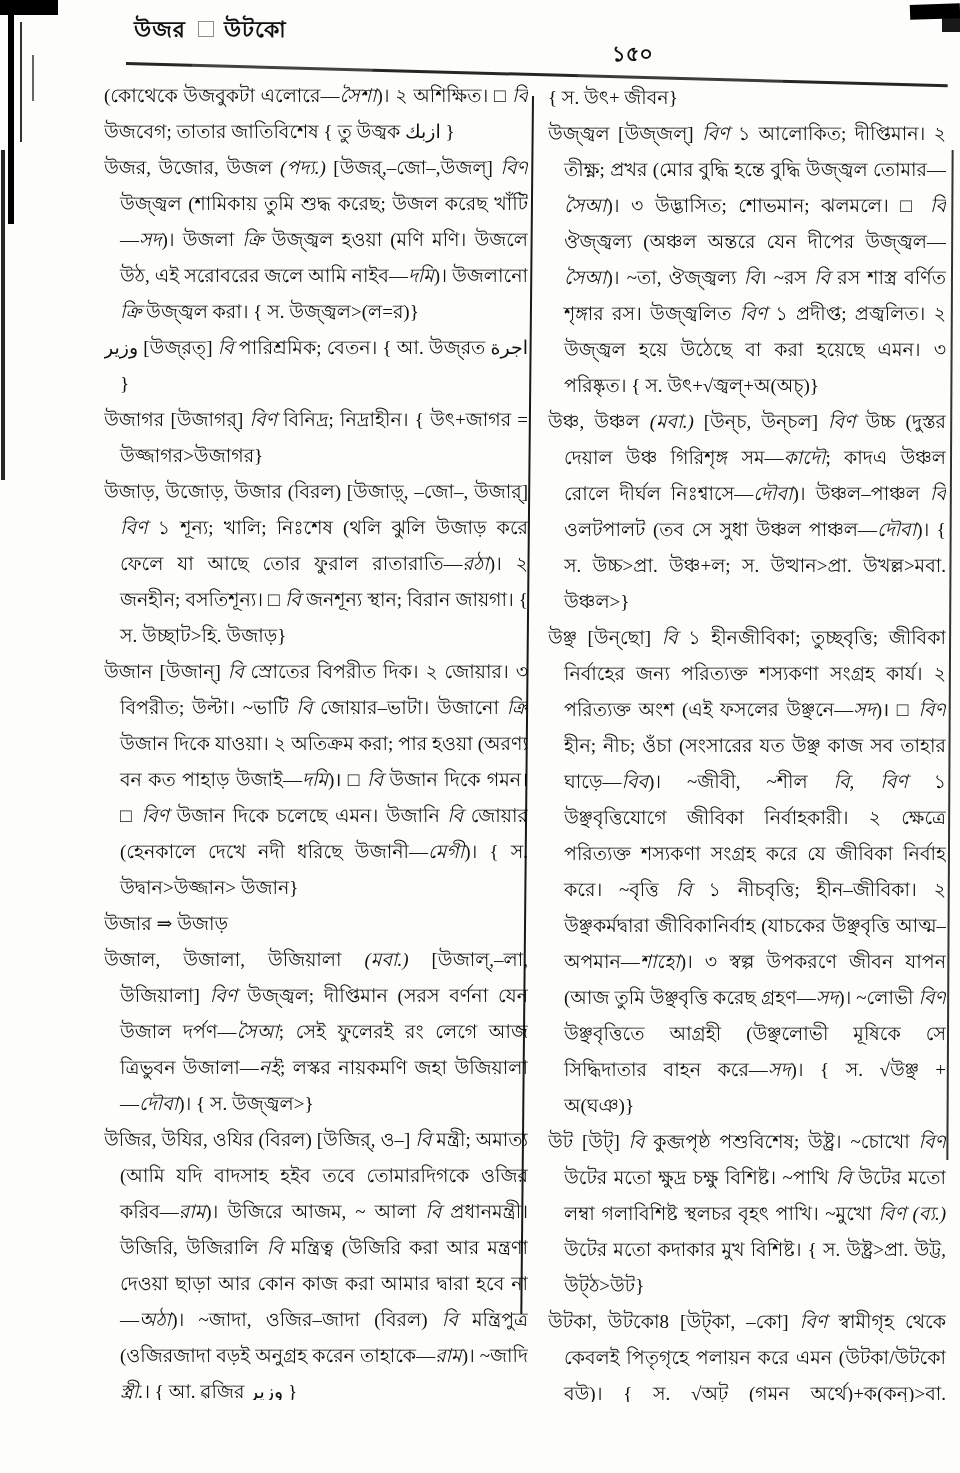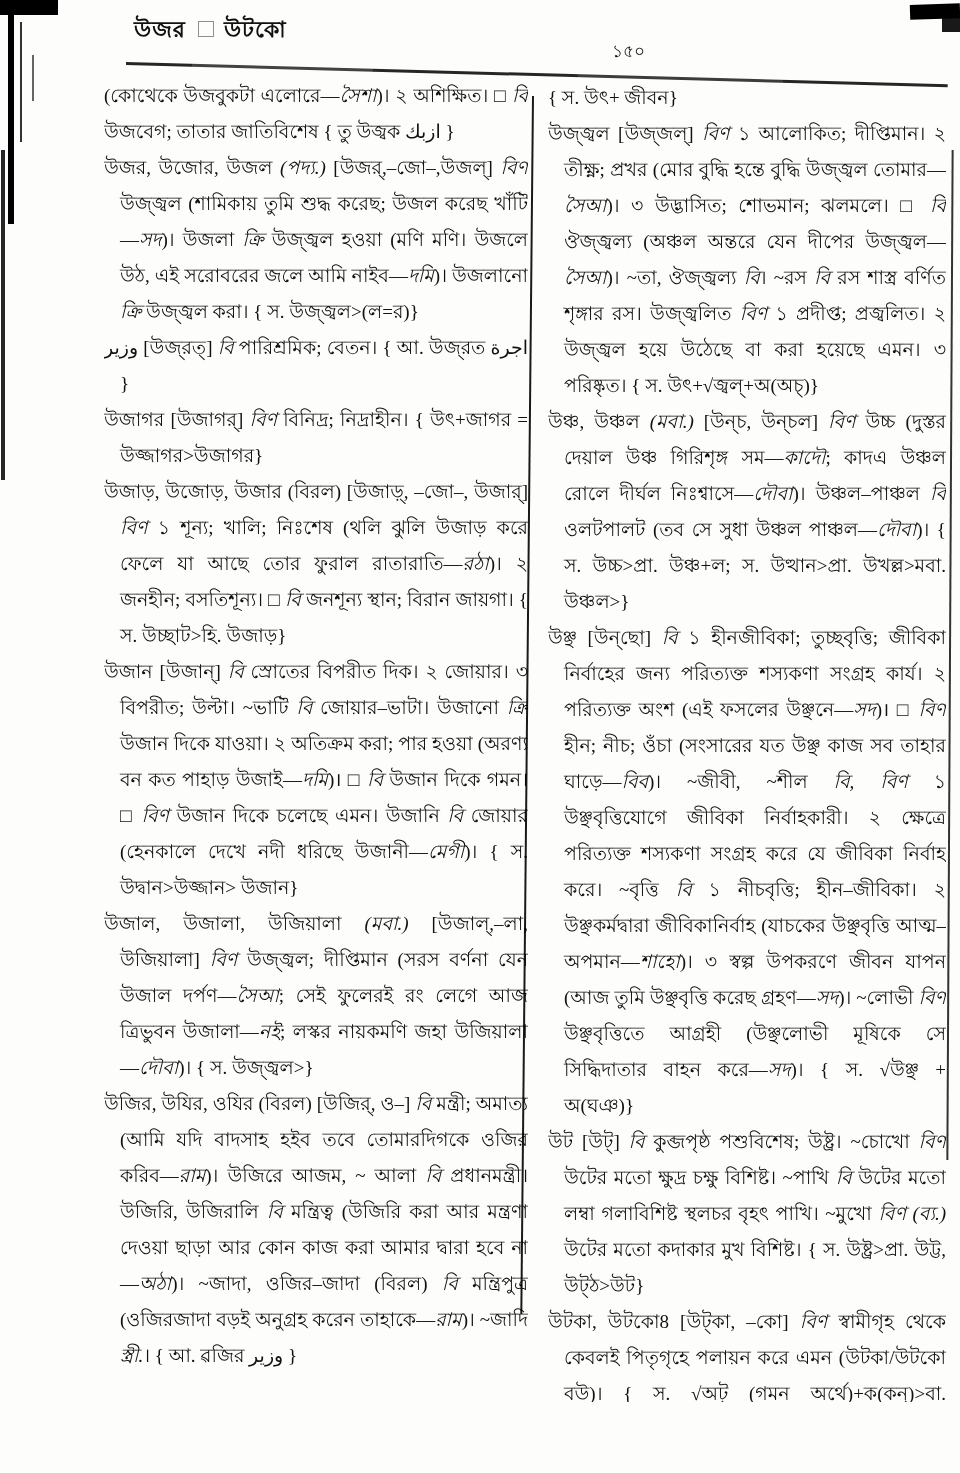--- a/index.html
+++ b/index.html
@@ -5,21 +5,21 @@
   html,body{margin:0;padding:0;}
   body{
     width:960px;height:1473px;position:relative;overflow:hidden;
     background:#fdfdfb;color:#111;
     font-family:"Liberation Serif","DejaVu Serif",serif;
   }
   .page{position:absolute;inset:0;}
   
   .hdr-word{position:absolute;top:12px;left:134px;font-size:22px;font-weight:bold;letter-spacing:1px;white-space:nowrap;}
   .hdr-box{display:inline-block;width:14px;height:14px;border:1.5px solid #333;margin:0 10px 0 12px;vertical-align:baseline;opacity:.55;}
-  .page-num{position:absolute;top:38px;left:612px;font-size:17px;}
+  .page-num{position:absolute;top:38px;left:612px;font-size:21px;font-weight:bold;}
   .hdr-rule{position:absolute;top:62px;left:126px;width:822px;height:3px;background:
     linear-gradient(90deg,#000 0 8%,#222 8% 30%,#000 30% 55%,#1a1a1a 55% 80%,#000 80% 100%);
     transform:rotate(1.55deg);transform-origin:left center;opacity:.85;}
   
   .col{position:absolute;font-size:19px;line-height:36px;text-align:justify;height:1322px;overflow:hidden;}
   .col-left{top:78px;left:104px;width:424px;}
   .col-right{top:80px;left:548px;width:398px;}
   .entry{margin:0;padding-left:16px;text-indent:-16px;}
   .entry.continuation{padding-left:0;text-indent:0;}
   .seg-b{font-weight:normal;}
@@ -57,20 +57,21 @@
   <div class="page-num">১৫০</div>
   <div class="hdr-rule"></div>
 
   <div class="col col-left" id="col-left">
       <p class="entry continuation"><span class="seg-n">(কোথেকে উজবুকটা এলোরে—</span><span class="seg-i">সৈশা</span><span class="seg-n">)। ২ অশিক্ষিত। □ </span><span class="seg-i">বি</span><span class="seg-n"> উজবেগ; তাতার জাতিবিশেষ { তু উজ্বক ازبك }</span></p>
       <p class="entry"><span class="seg-b">উজর, উজোর, উজল </span><span class="seg-i">(পদ্য.) </span><span class="seg-n">[উজর্,–জো–,উজল্] </span><span class="seg-i">বিণ </span><span class="seg-n">উজ্জ্বল (শামিকায় তুমি শুদ্ধ করেছ; উজল করেছ খাঁটি—</span><span class="seg-i">সদ</span><span class="seg-n">)। </span><span class="seg-b">উজলা </span><span class="seg-i">ক্রি </span><span class="seg-n">উজ্জ্বল হওয়া (মণি মণি। উজলে উঠ, এই সরোবরের জলে আমি নাইব—</span><span class="seg-i">দমি</span><span class="seg-n">)। </span><span class="seg-b">উজলানো </span><span class="seg-i">ক্রি </span><span class="seg-n">উজ্জ্বল করা। { স. উজ্জ্বল&gt;(ল=র)}</span></p>
       <p class="entry"><span class="seg-b">وزير </span><span class="seg-n">[উজ্‌রত্] </span><span class="seg-i">বি </span><span class="seg-n">পারিশ্রমিক; বেতন। { আ. উজ্‌রত اجرة }</span></p>
       <p class="entry"><span class="seg-b">উজাগর </span><span class="seg-n">[উজাগর্] </span><span class="seg-i">বিণ </span><span class="seg-n">বিনিদ্র; নিদ্রাহীন। { উৎ+জাগর = উজ্জাগর&gt;উজাগর}</span></p>
       <p class="entry"><span class="seg-b">উজাড়, উজোড়, উজার </span><span class="seg-n">(বিরল) [উজাড়্, –জো–, উজার্] </span><span class="seg-i">বিণ </span><span class="seg-n">১ শূন্য; খালি; নিঃশেষ (থলি ঝুলি উজাড় করে ফেলে যা আছে তোর ফুরাল রাতারাতি—</span><span class="seg-i">রঠা</span><span class="seg-n">)। ২ জনহীন; বসতিশূন্য। □ </span><span class="seg-i">বি </span><span class="seg-n">জনশূন্য স্থান; বিরান জায়গা। { স. উচ্ছাট&gt;হি. উজাড়}</span></p>
       <p class="entry"><span class="seg-b">উজান </span><span class="seg-n">[উজান্] </span><span class="seg-i">বি </span><span class="seg-n">স্রোতের বিপরীত দিক। ২ জোয়ার। ৩ বিপরীত; উল্টা। </span><span class="seg-b">~ভাটি </span><span class="seg-i">বি </span><span class="seg-n">জোয়ার–ভাটা। </span><span class="seg-b">উজানো </span><span class="seg-i">ক্রি </span><span class="seg-n">উজান দিকে যাওয়া। ২ অতিক্রম করা; পার হওয়া (অরণ্য বন কত পাহাড় উজাই—</span><span class="seg-i">দমি</span><span class="seg-n">)। □ </span><span class="seg-i">বি </span><span class="seg-n">উজান দিকে গমন। □ </span><span class="seg-i">বিণ </span><span class="seg-n">উজান দিকে চলেছে এমন। </span><span class="seg-b">উজানি </span><span class="seg-i">বি </span><span class="seg-n">জোয়ার (হেনকালে দেখে নদী ধরিছে উজানী—</span><span class="seg-i">মেগী</span><span class="seg-n">)। { স. উদ্বান&gt;উজ্জান&gt; উজান}</span></p>
+      <p class="entry"><span class="seg-b">উজার </span><span class="seg-n">⇒ উজাড়</span></p>
       <p class="entry"><span class="seg-b">উজাল, উজালা, উজিয়ালা </span><span class="seg-i">(মবা.) </span><span class="seg-n">[উজাল্,–লা, উজিয়ালা] </span><span class="seg-i">বিণ </span><span class="seg-n">উজ্জ্বল; দীপ্তিমান (সরস বর্ণনা যেন উজাল দর্পণ—</span><span class="seg-i">সৈআ</span><span class="seg-n">; সেই ফুলেরই রং লেগে আজ ত্রিভুবন উজালা—</span><span class="seg-i">নই</span><span class="seg-n">; লস্কর নায়কমণি জহা উজিয়ালা—</span><span class="seg-i">দৌবা</span><span class="seg-n">)। { স. উজ্জ্বল&gt;}</span></p>
       <p class="entry"><span class="seg-b">উজির, উযির, ওযির </span><span class="seg-n">(বিরল) [উজির্, ও–] </span><span class="seg-i">বি </span><span class="seg-n">মন্ত্রী; অমাত্য (আমি যদি বাদসাহ হইব তবে তোমারদিগকে ওজির করিব—</span><span class="seg-i">রাম</span><span class="seg-n">)। </span><span class="seg-b">উজিরে আজম, ~ আলা </span><span class="seg-i">বি </span><span class="seg-n">প্রধানমন্ত্রী। </span><span class="seg-b">উজিরি, উজিরালি </span><span class="seg-i">বি </span><span class="seg-n">মন্ত্রিত্ব (উজিরি করা আর মন্ত্রণা দেওয়া ছাড়া আর কোন কাজ করা আমার দ্বারা হবে না—</span><span class="seg-i">অঠা</span><span class="seg-n">)। </span><span class="seg-b">~জাদা, ওজির–জাদা </span><span class="seg-n">(বিরল) </span><span class="seg-i">বি </span><span class="seg-n">মন্ত্রিপুত্র (ওজিরজাদা বড়ই অনুগ্রহ করেন তাহাকে—</span><span class="seg-i">রাম</span><span class="seg-n">)। </span><span class="seg-b">~জাদি </span><span class="seg-i">স্ত্রী.</span><span class="seg-n">। { আ. ৱজির وزير }</span></p>
     </div>
   <div class="col-divider"></div>
   <div class="col col-right" id="col-right">
       <p class="entry continuation"><span class="seg-n">{ স. উৎ+ জীবন}</span></p>
       <p class="entry"><span class="seg-b">উজ্জ্বল </span><span class="seg-n">[উজ্‌জল্] </span><span class="seg-i">বিণ </span><span class="seg-n">১ আলোকিত; দীপ্তিমান। ২ তীক্ষ্ণ; প্রখর (মোর বুদ্ধি হন্তে বুদ্ধি উজ্জ্বল তোমার—</span><span class="seg-i">সৈআ</span><span class="seg-n">)। ৩ উদ্ভাসিত; শোভমান; ঝলমলে। □ </span><span class="seg-i">বি </span><span class="seg-n">ঔজ্জ্বল্য (অঞ্চল অন্তরে যেন দীপের উজ্জ্বল—</span><span class="seg-i">সৈআ</span><span class="seg-n">)। </span><span class="seg-b">~তা, ঔজ্জ্বল্য </span><span class="seg-i">বি</span><span class="seg-n">। </span><span class="seg-b">~রস </span><span class="seg-i">বি </span><span class="seg-n">রস শাস্ত্র বর্ণিত শৃঙ্গার রস। </span><span class="seg-b">উজ্জ্বলিত </span><span class="seg-i">বিণ </span><span class="seg-n">১ প্রদীপ্ত; প্রজ্বলিত। ২ উজ্জ্বল হয়ে উঠেছে বা করা হয়েছে এমন। ৩ পরিষ্কৃত। { স. উৎ+√জ্বল্+অ(অচ্)}</span></p>
       <p class="entry"><span class="seg-b">উঞ্চ, উঞ্চল </span><span class="seg-i">(মবা.) </span><span class="seg-n">[উন্‌চ, উন্‌চল] </span><span class="seg-i">বিণ </span><span class="seg-n">উচ্চ (দুস্তর দেয়াল উঞ্চ গিরিশৃঙ্গ সম—</span><span class="seg-i">কাদৌ</span><span class="seg-n">; কাদএ উঞ্চল রোলে দীর্ঘল নিঃশ্বাসে—</span><span class="seg-i">দৌবা</span><span class="seg-n">)। </span><span class="seg-b">উঞ্চল–পাঞ্চল </span><span class="seg-i">বি </span><span class="seg-n">ওলটপালট (তব সে সুধা উঞ্চল পাঞ্চল—</span><span class="seg-i">দৌবা</span><span class="seg-n">)। { স. উচ্চ&gt;প্রা. উঞ্চ+ল; স. উত্থান&gt;প্রা. উখল্ল&gt;মবা. উঞ্চল&gt;}</span></p>
       <p class="entry"><span class="seg-b">উঞ্ছ </span><span class="seg-n">[উন্‌ছো] </span><span class="seg-i">বি </span><span class="seg-n">১ হীনজীবিকা; তুচ্ছবৃত্তি; জীবিকা নির্বাহের জন্য পরিত্যক্ত শস্যকণা সংগ্রহ কার্য। ২ পরিত্যক্ত অংশ (এই ফসলের উঞ্ছনে—</span><span class="seg-i">সদ</span><span class="seg-n">)। □ </span><span class="seg-i">বিণ </span><span class="seg-n">হীন; নীচ; ওঁচা (সংসারের যত উঞ্ছ কাজ সব তাহার ঘাড়ে—</span><span class="seg-i">বিব</span><span class="seg-n">)। </span><span class="seg-b">~জীবী, ~শীল </span><span class="seg-i">বি, বিণ </span><span class="seg-n">১ উঞ্ছবৃত্তিযোগে জীবিকা নির্বাহকারী। ২ ক্ষেত্রে পরিত্যক্ত শস্যকণা সংগ্রহ করে যে জীবিকা নির্বাহ করে। </span><span class="seg-b">~বৃত্তি </span><span class="seg-i">বি </span><span class="seg-n">১ নীচবৃত্তি; হীন–জীবিকা। ২ উঞ্ছকর্মদ্বারা জীবিকানির্বাহ (যাচকের উঞ্ছবৃত্তি আত্ম–অপমান—</span><span class="seg-i">শাহো</span><span class="seg-n">)। ৩ স্বল্প উপকরণে জীবন যাপন (আজ তুমি উঞ্ছবৃত্তি করেছ গ্রহণ—</span><span class="seg-i">সদ</span><span class="seg-n">)। </span><span class="seg-b">~লোভী </span><span class="seg-i">বিণ </span><span class="seg-n">উঞ্ছবৃত্তিতে আগ্রহী (উঞ্ছলোভী মূষিকে সে সিদ্ধিদাতার বাহন করে—</span><span class="seg-i">সদ</span><span class="seg-n">)। { স. √উঞ্ছ + অ(ঘঞ)}</span></p>
       <p class="entry"><span class="seg-b">উট </span><span class="seg-n">[উট্] </span><span class="seg-i">বি </span><span class="seg-n">কুব্জপৃষ্ঠ পশুবিশেষ; উষ্ট্র। </span><span class="seg-b">~চোখো </span><span class="seg-i">বিণ </span><span class="seg-n">উটের মতো ক্ষুদ্র চক্ষু বিশিষ্ট। </span><span class="seg-b">~পাখি </span><span class="seg-i">বি </span><span class="seg-n">উটের মতো লম্বা গলাবিশিষ্ট স্থলচর বৃহৎ পাখি। </span><span class="seg-b">~মুখো </span><span class="seg-i">বিণ (ব্য.) </span><span class="seg-n">উটের মতো কদাকার মুখ বিশিষ্ট। { স. উষ্ট্র&gt;প্রা. উট্ট, উট্ঠ&gt;উট}</span></p>

